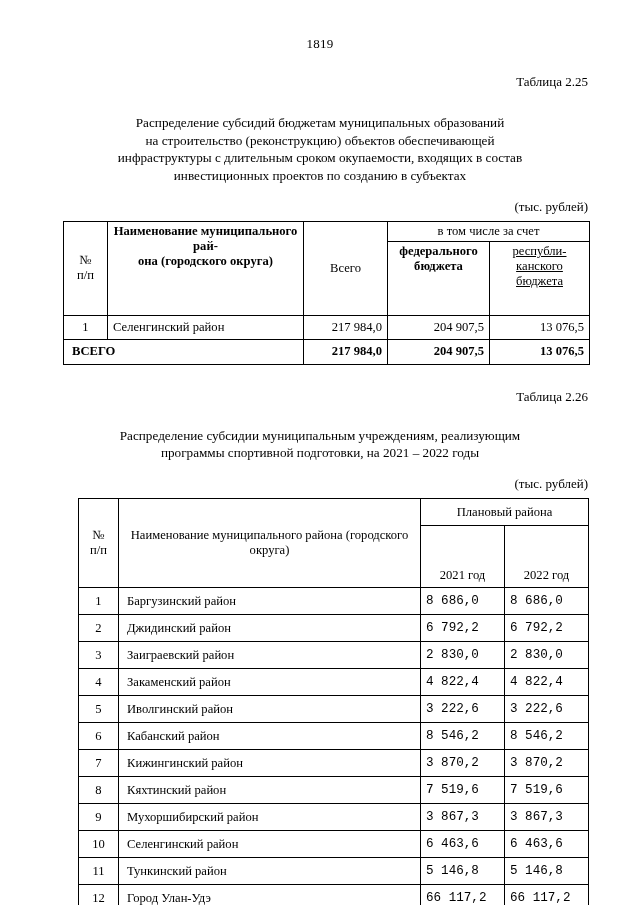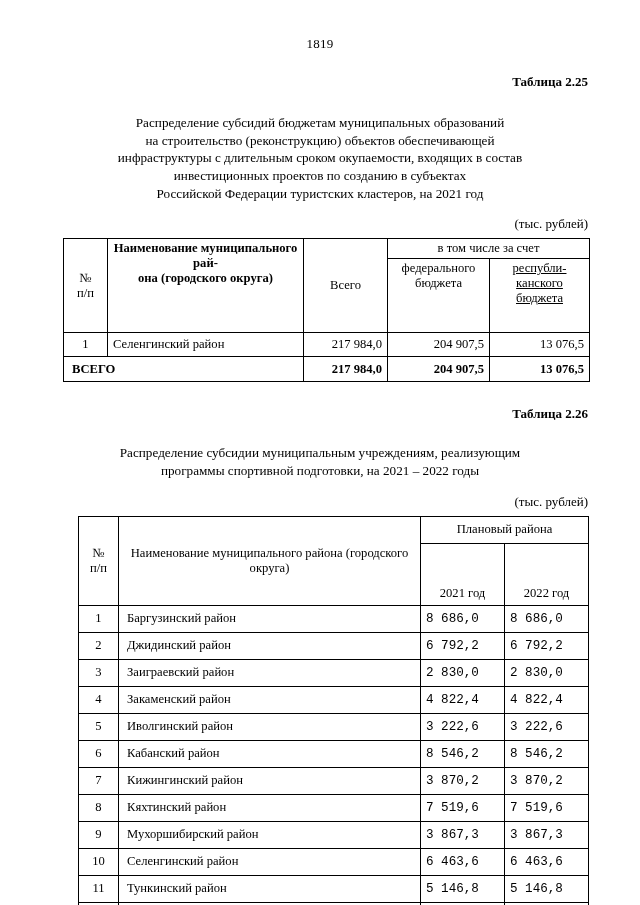--- a/index.html
+++ b/index.html
@@ -24,21 +24,20 @@
   .page-number {
     text-align: center;
     font-size: 13px;
     margin-top: 36px;
     letter-spacing: 0.3px;
   }
   .table-caption {
     text-align: right;
     font-size: 13px;
     padding-right: 52px;
-    font-weight: bold;
   }
   .cap1 { margin-top: 22px; }
   .cap2 { margin-top: 24px; }
   .doc-title {
     text-align: center;
     font-weight: normal;
     font-size: 13.2px;
     line-height: 1.34;
     margin: 0 auto;
     padding: 0 34px;
@@ -66,21 +65,21 @@
   }
 
   
   .tbl1 {
     width: 526px;
     margin: 6px 0 0 63px;
   }
   .tbl1 .h-np { width: 44px; text-align: center; }
   .tbl1 .h-name { width: 196px; text-align: center; }
   .tbl1 .h-total { width: 84px; text-align: center; }
-  .tbl1 .h-fed { width: 102px; text-align: center; }
+  .tbl1 .h-fed { width: 102px; text-align: center; font-weight: bold; }
   .tbl1 .h-rep { width: 100px; text-align: center; text-decoration: underline; }
   .tbl1 .h-span { text-align: center; }
   .tbl1 .head-tall { height: 74px; }
   .tbl1 td.num { text-align: center; }
   .tbl1 td.name { text-align: left; }
   .tbl1 td.val { text-align: right; }
   .tbl1 tr.total td { font-weight: bold; }
   .tbl1 tr.total td.total-label { text-align: left; padding-left: 8px; }
   .row-h { height: 24px; }
   .row-t { height: 25px; }
@@ -110,21 +109,20 @@
 
   <div class="page-number">1819</div>
 
   <div class="table-caption cap1">Таблица 2.25</div>
 
   <div class="doc-title title1">
     <div>Распределение субсидий бюджетам муниципальных образований</div>
     <div>на строительство (реконструкцию) объектов обеспечивающей</div>
     <div>инфраструктуры с длительным сроком окупаемости, входящих в состав</div>
     <div>инвестиционных проектов по созданию в субъектах</div>
-    <div>Российской Федерации туристских кластеров, на 2021 год</div>
   </div>
 
   <div class="units units1">(тыс. рублей)</div>
 
   <table class="tbl1">
     <colgroup>
       <col class="h-np">
         <col class="h-name">
         <col class="h-total">
         <col class="h-fed">

